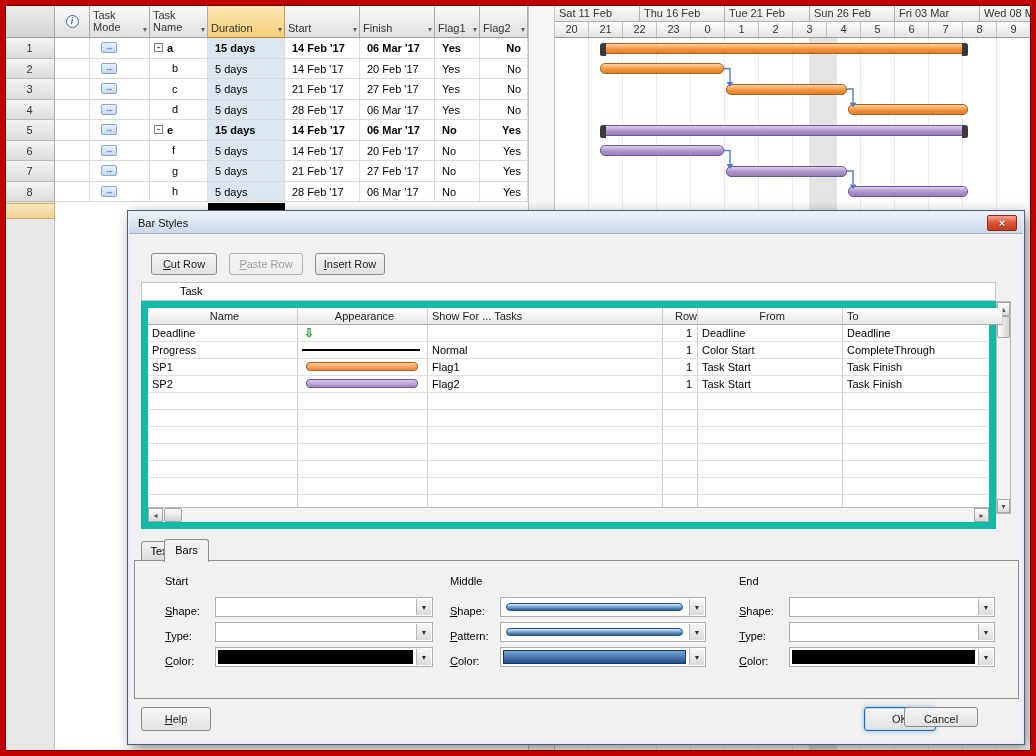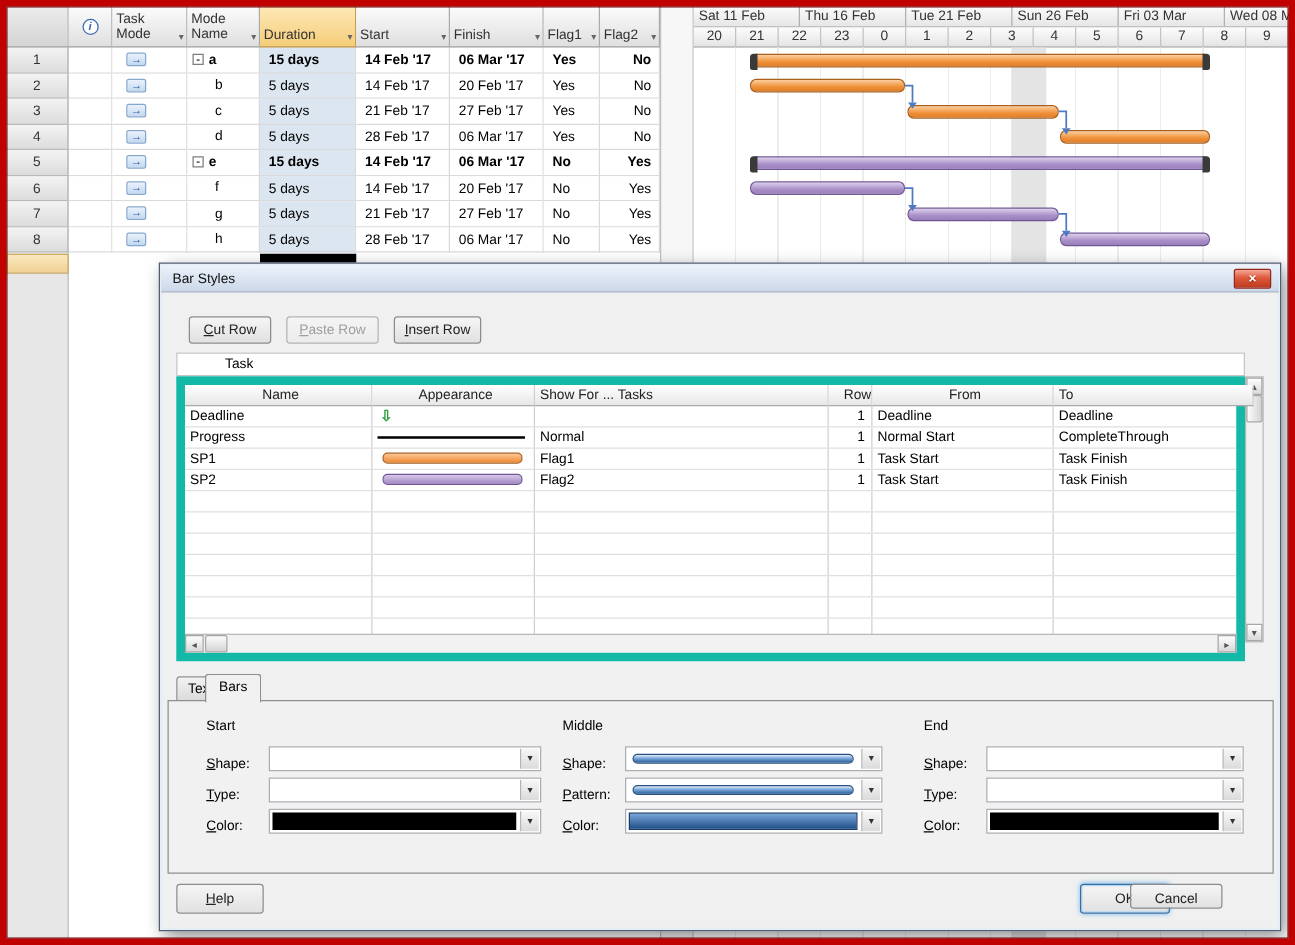--- a/index.html
+++ b/index.html
@@ -138,21 +138,21 @@
   <div class="thead">
     <div class="hcell h-num"></div>
     <div class="hcell h-info">
       <span class="info-ic">i</span>
     </div>
     <div class="hcell h-mode h-two">
       <span>Task Mode</span>
       <span class="caret">▾</span>
     </div>
     <div class="hcell h-name h-two">
-      <span>Mode Name</span>
+      <span>Task Name</span>
       <span class="caret">▾</span>
     </div>
     <div class="hcell h-dur">
       <span>Duration</span>
       <span class="caret">▾</span>
     </div>
     <div class="hcell h-start">
       <span>Start</span>
       <span class="caret">▾</span>
     </div>
@@ -395,21 +395,21 @@
             <div class="gcell g-from">Deadline</div>
             <div class="gcell g-to">Deadline</div>
           </div>
           <div class="grow">
             <div class="gcell g-name">Progress</div>
             <div class="gcell g-app">
               <div class="progress-line"></div>
             </div>
             <div class="gcell g-show">Normal</div>
             <div class="gcell g-row">1</div>
-            <div class="gcell g-from">Normal Start</div>
+            <div class="gcell g-from">Color Start</div>
             <div class="gcell g-to">CompleteThrough</div>
           </div>
           <div class="grow">
             <div class="gcell g-name">SP1</div>
             <div class="gcell g-app">
               <div class="sample-bar orange"></div>
             </div>
             <div class="gcell g-show">Flag1</div>
             <div class="gcell g-row">1</div>
             <div class="gcell g-from">Task Start</div>

